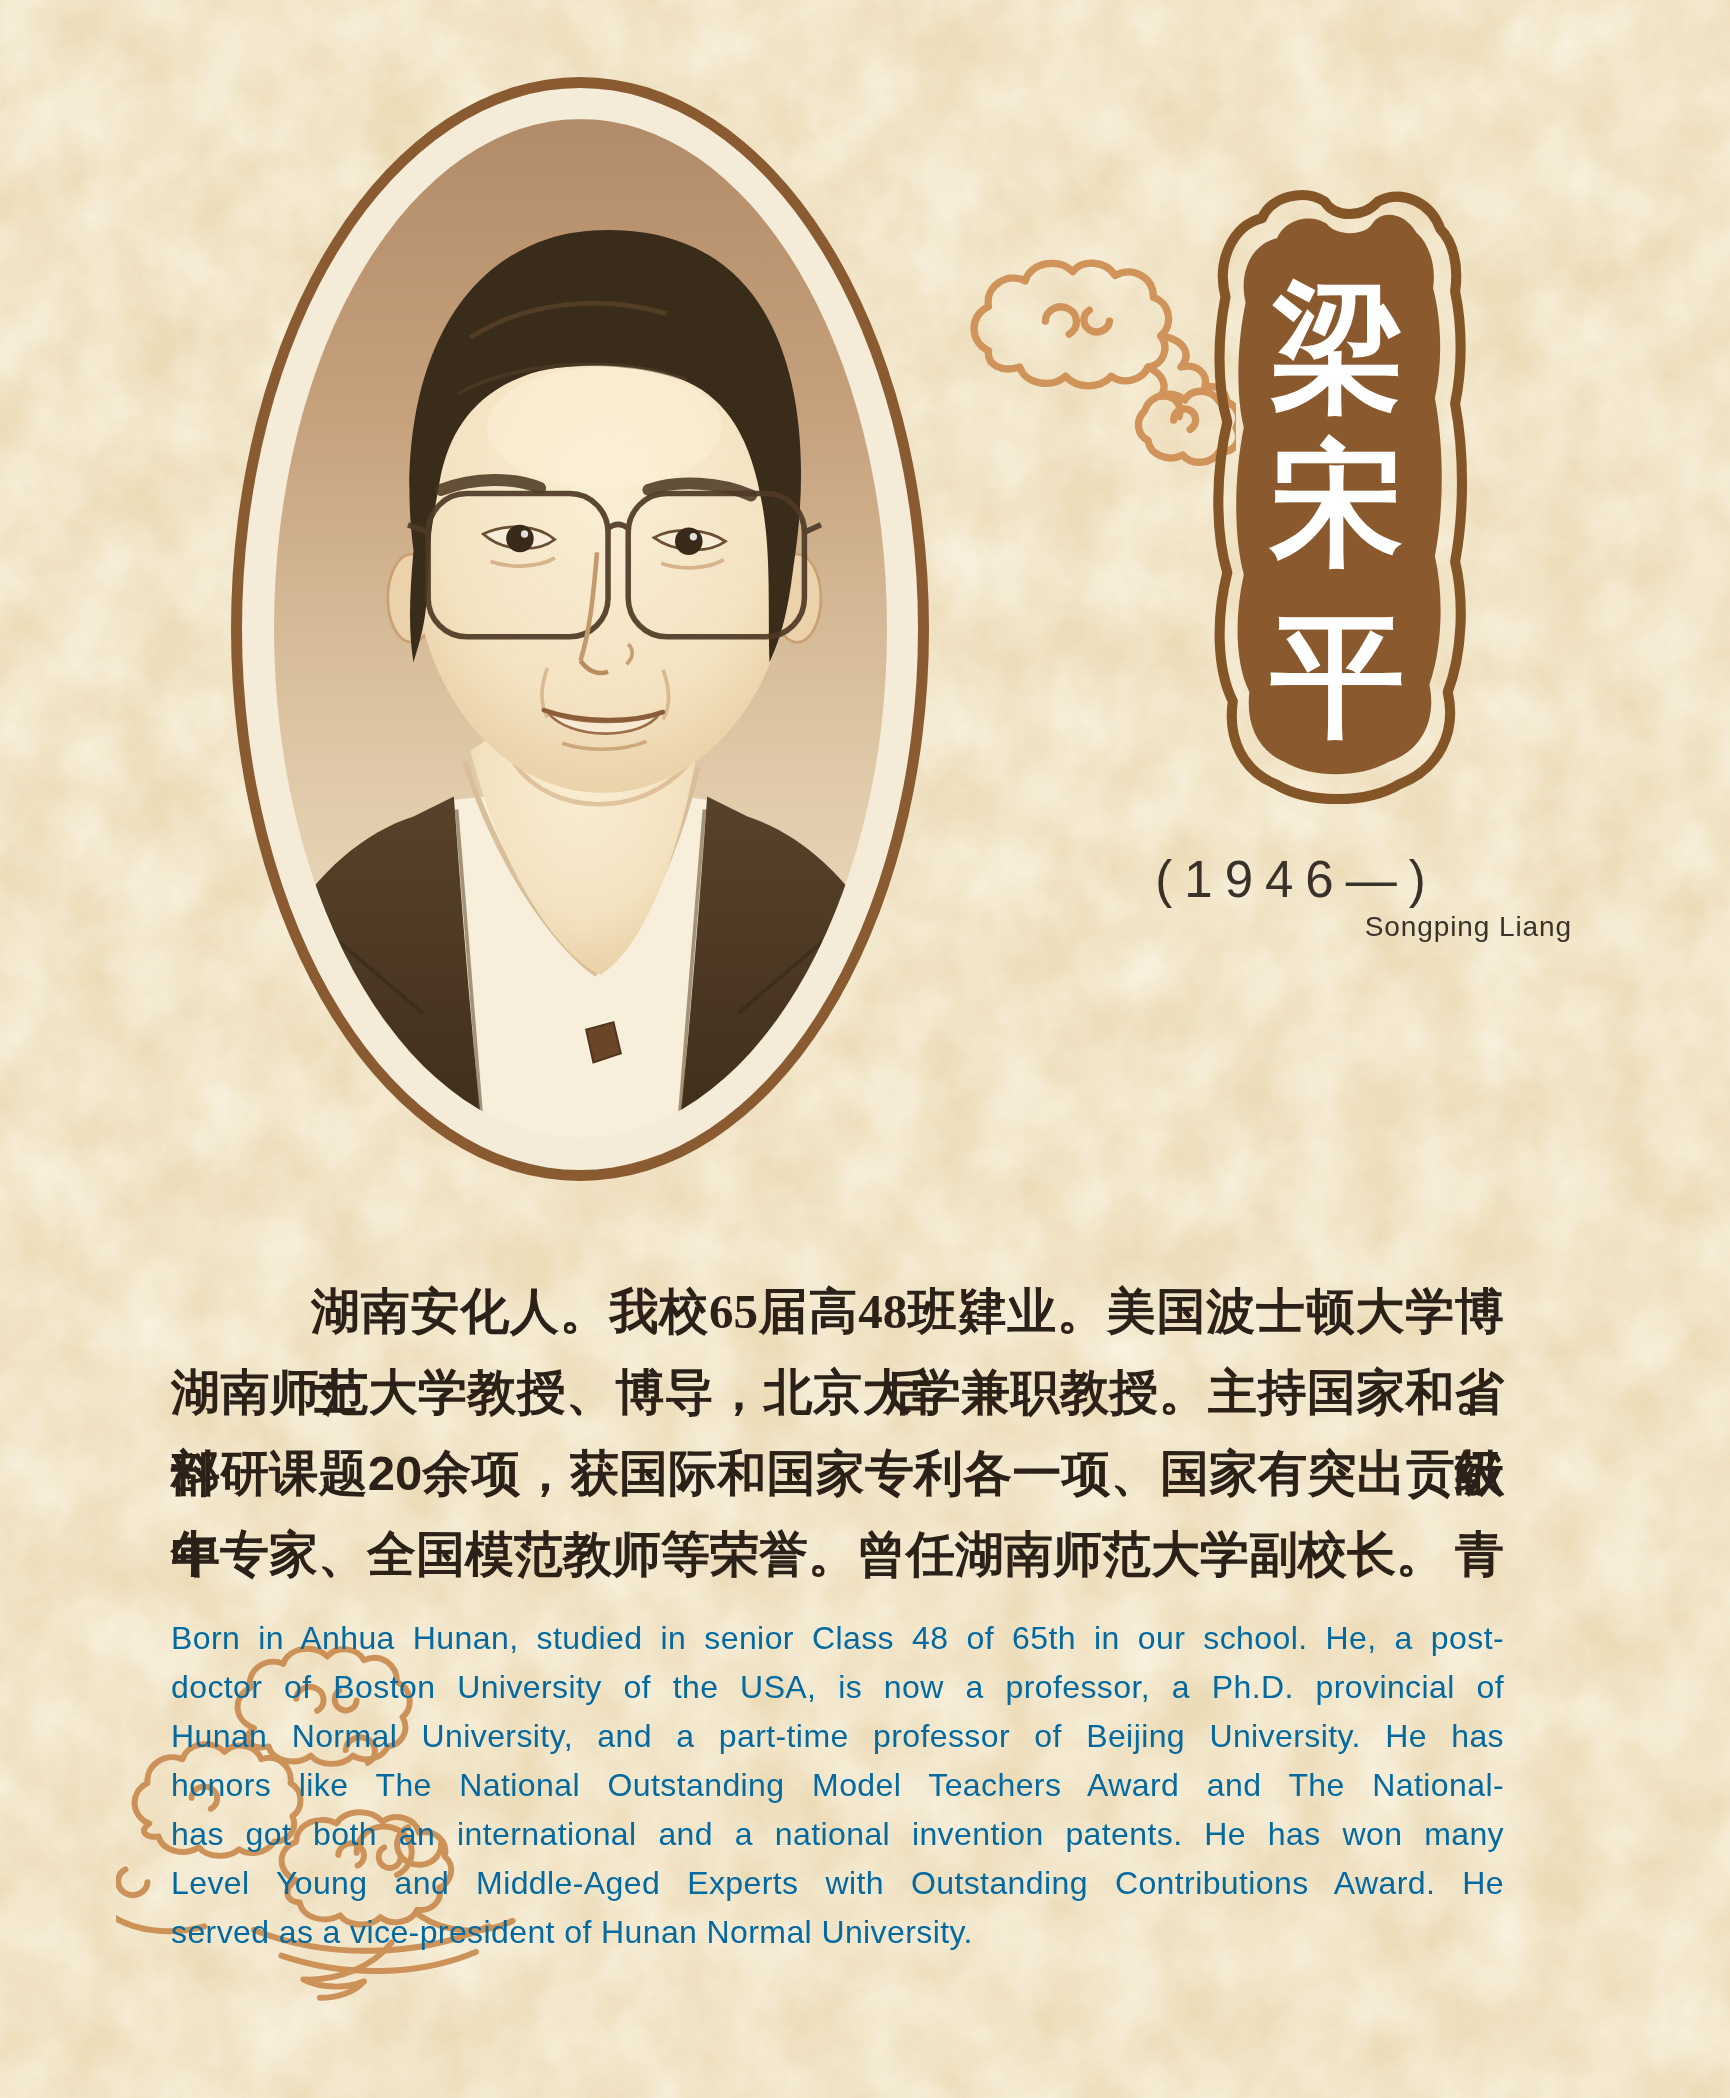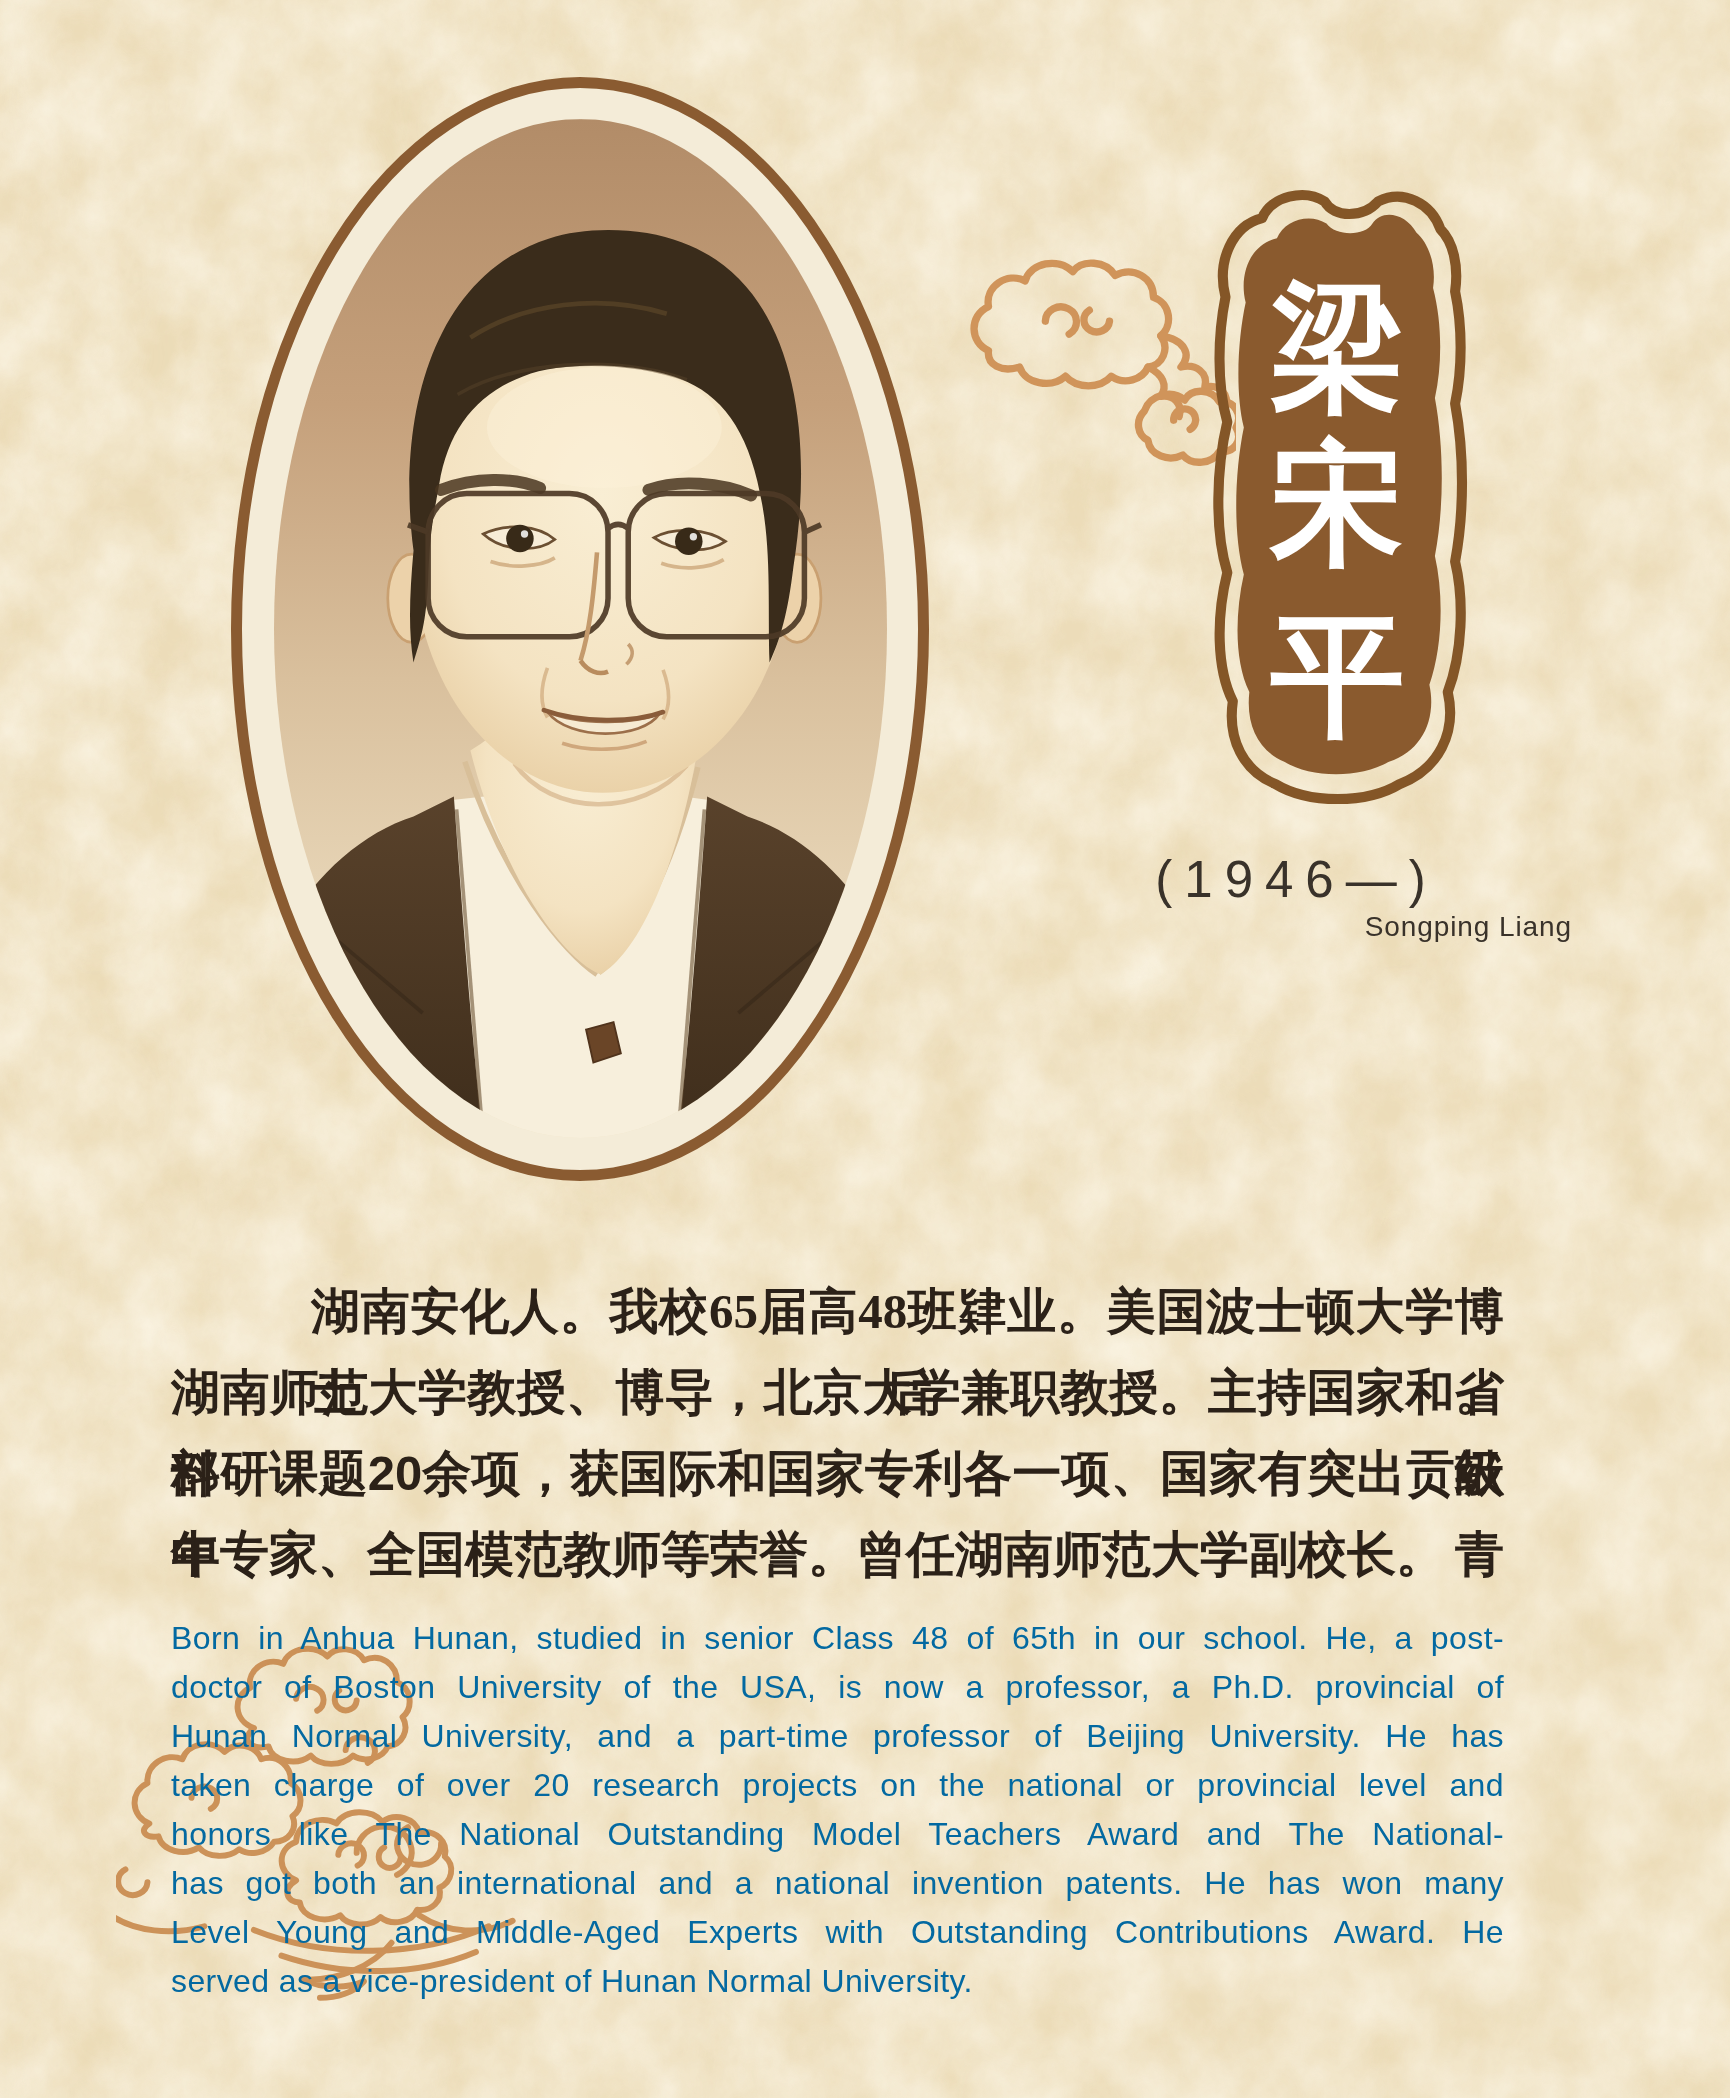--- a/index.html
+++ b/index.html
@@ -195,21 +195,20 @@
       <path d="M330 300 C360 320 400 322 432 306"></path>
       <path d="M-6 300 C20 318 60 322 96 312"></path>
       <path d="M300 330 C280 356 240 372 204 370 C224 380 252 380 270 372 C260 384 240 390 222 390"></path>
     </g>
   </svg>
 
   <div class="bio-en">
     <div class="line">Born in Anhua Hunan, studied in senior Class 48 of 65th in our school. He, a post-</div>
     <div class="line">doctor of Boston University of the USA, is now a professor, a Ph.D. provincial of</div>
     <div class="line">Hunan Normal University, and a part-time professor of Beijing University. He has</div>
-    <div class="line">taken charge of over 20 research projects on the national or provincial level and</div>
     <div class="line">honors like The National Outstanding Model Teachers Award and The National-</div>
     <div class="line">has got both an international and a national invention patents. He has won many</div>
     <div class="line">Level Young and Middle-Aged Experts with Outstanding Contributions Award. He</div>
     <div class="line last">served as a vice-president of Hunan Normal University.</div>
   </div>
 
 </div>
 
 
 </body></html>

